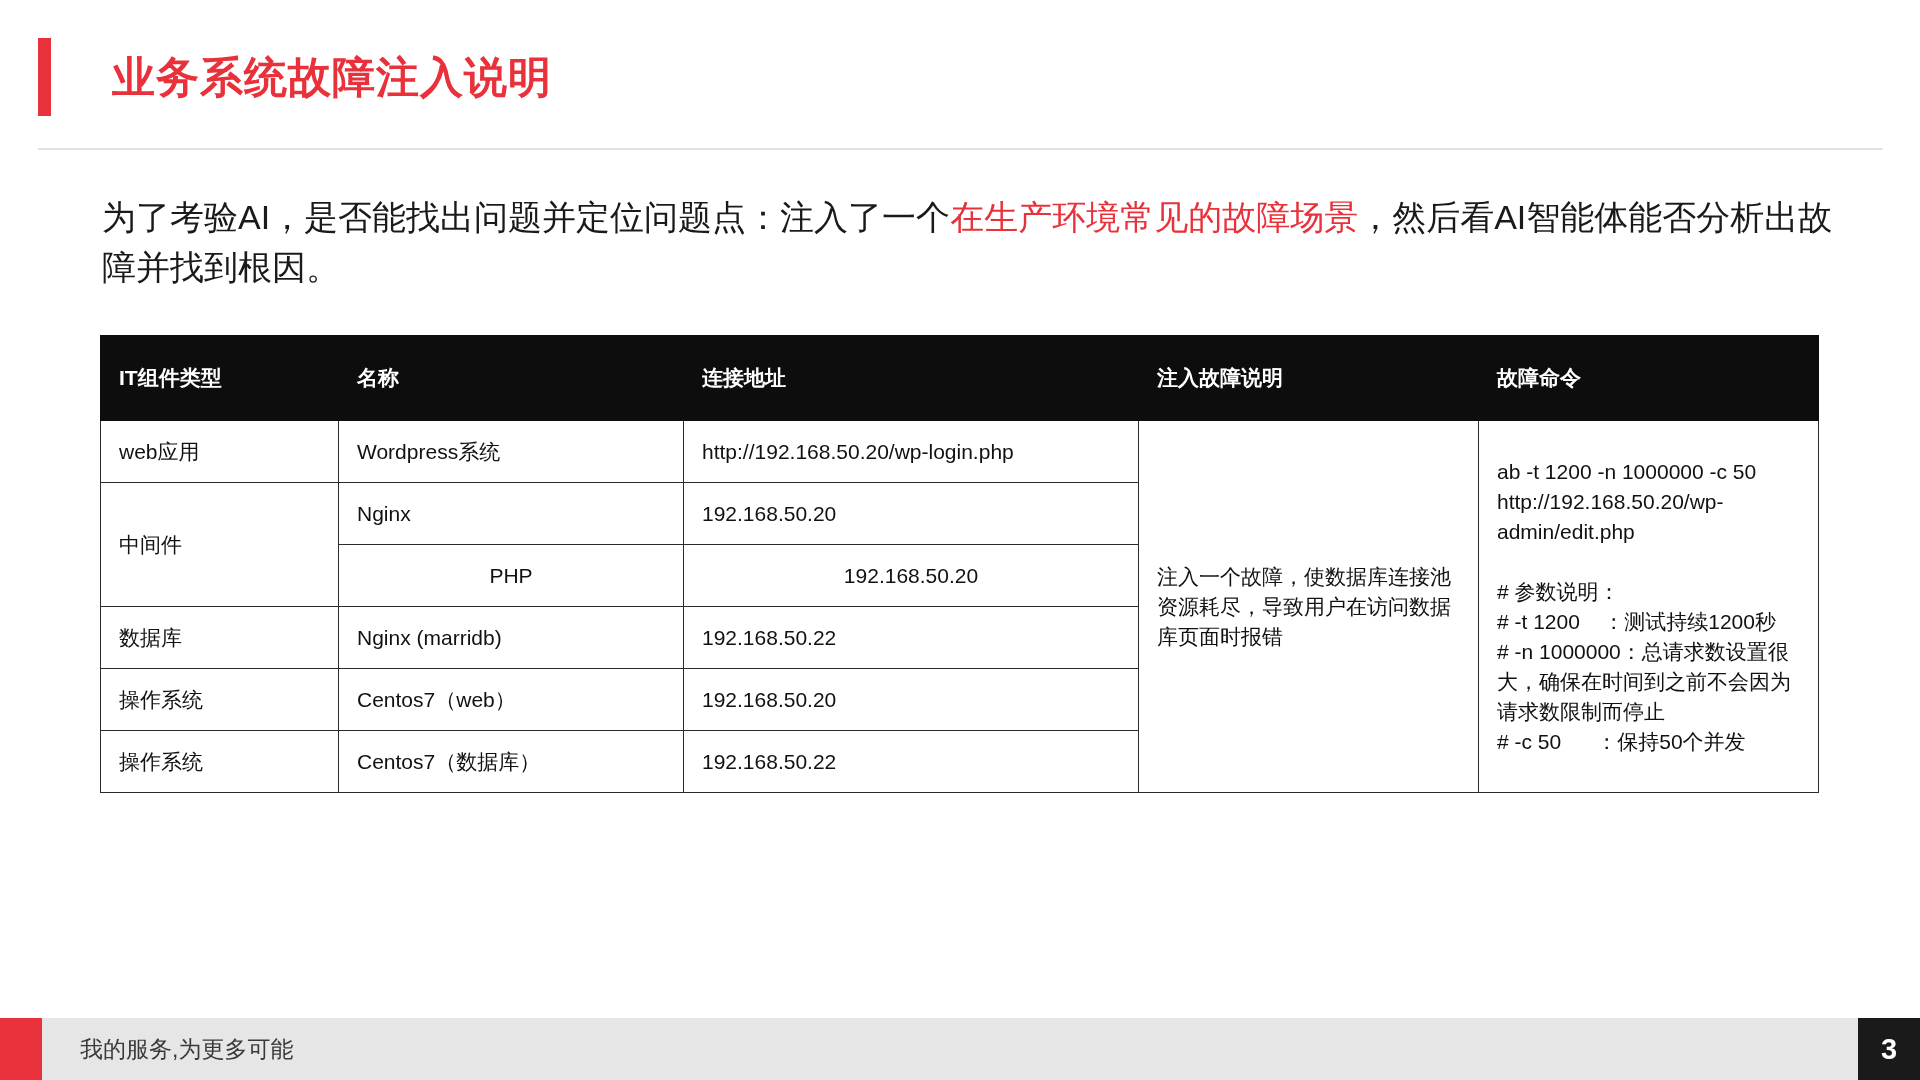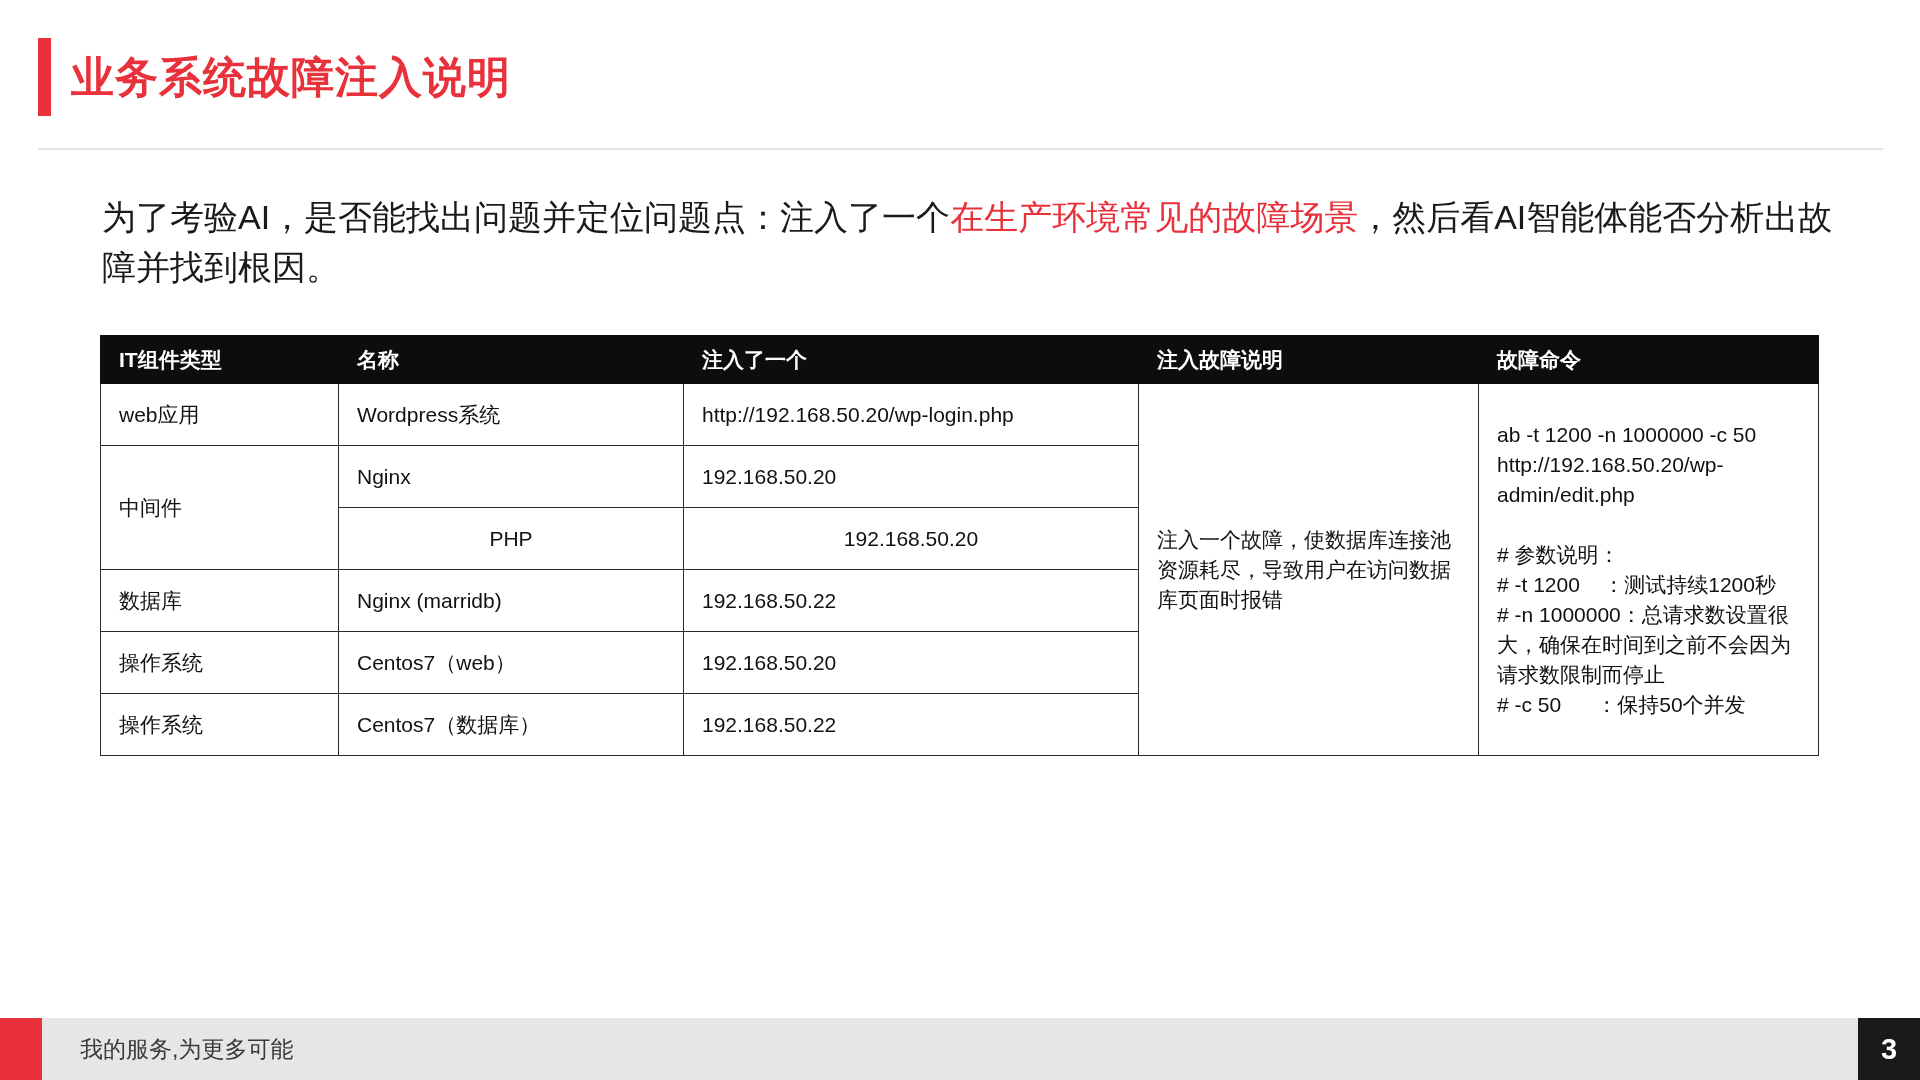--- a/index.html
+++ b/index.html
@@ -27,21 +27,21 @@
     display: flex;
     align-items: center;
   }
   .title-bar {
     width: 13px;
     height: 78px;
     background: #E8313A;
     margin-left: 38px;
   }
   .title-text {
-    margin-left: 20px;
+    margin-left: 61px;
     font-size: 43px;
     font-weight: bold;
     color: #E8313A;
     letter-spacing: 1px;
     line-height: 1;
   }
   .title-underline {
     position: absolute;
     left: 38px;
     top: 148px;
@@ -78,21 +78,21 @@
     border: 1px solid #2b2b2b;
     vertical-align: middle;
     padding: 0;
   }
   table.main thead th {
     background: #0d0d0d;
     color: #ffffff;
     font-size: 21px;
     font-weight: bold;
     text-align: left;
-    height: 48px;
+    height: 85px;
     padding: 0 18px;
     border: 1px solid #0d0d0d;
   }
   table.main td {
     font-size: 21px;
     color: #111111;
     padding: 14px 18px;
     line-height: 30px;
   }
   .col1 { width: 238px; }
@@ -180,21 +180,21 @@
         <col class="col1">
           <col class="col2">
           <col class="col3">
           <col class="col4">
           <col class="col5">
       </colgroup>
       <thead>
         <tr>
           <th>IT组件类型</th>
           <th>名称</th>
-          <th>注入了一个</th>
+          <th>连接地址</th>
           <th>注入故障说明</th>
           <th>故障命令</th>
         </tr>
       </thead>
       <tbody>
         <tr style="height:62px;">
           <td>web应用</td>
           <td>Wordpress系统</td>
           <td>http://192.168.50.20/wp-login.php</td>
           <td rowspan="6" class="cell-mid fault-desc">注入一个故障，使数据库连接池资源耗尽，导致用户在访问数据库页面时报错</td>

